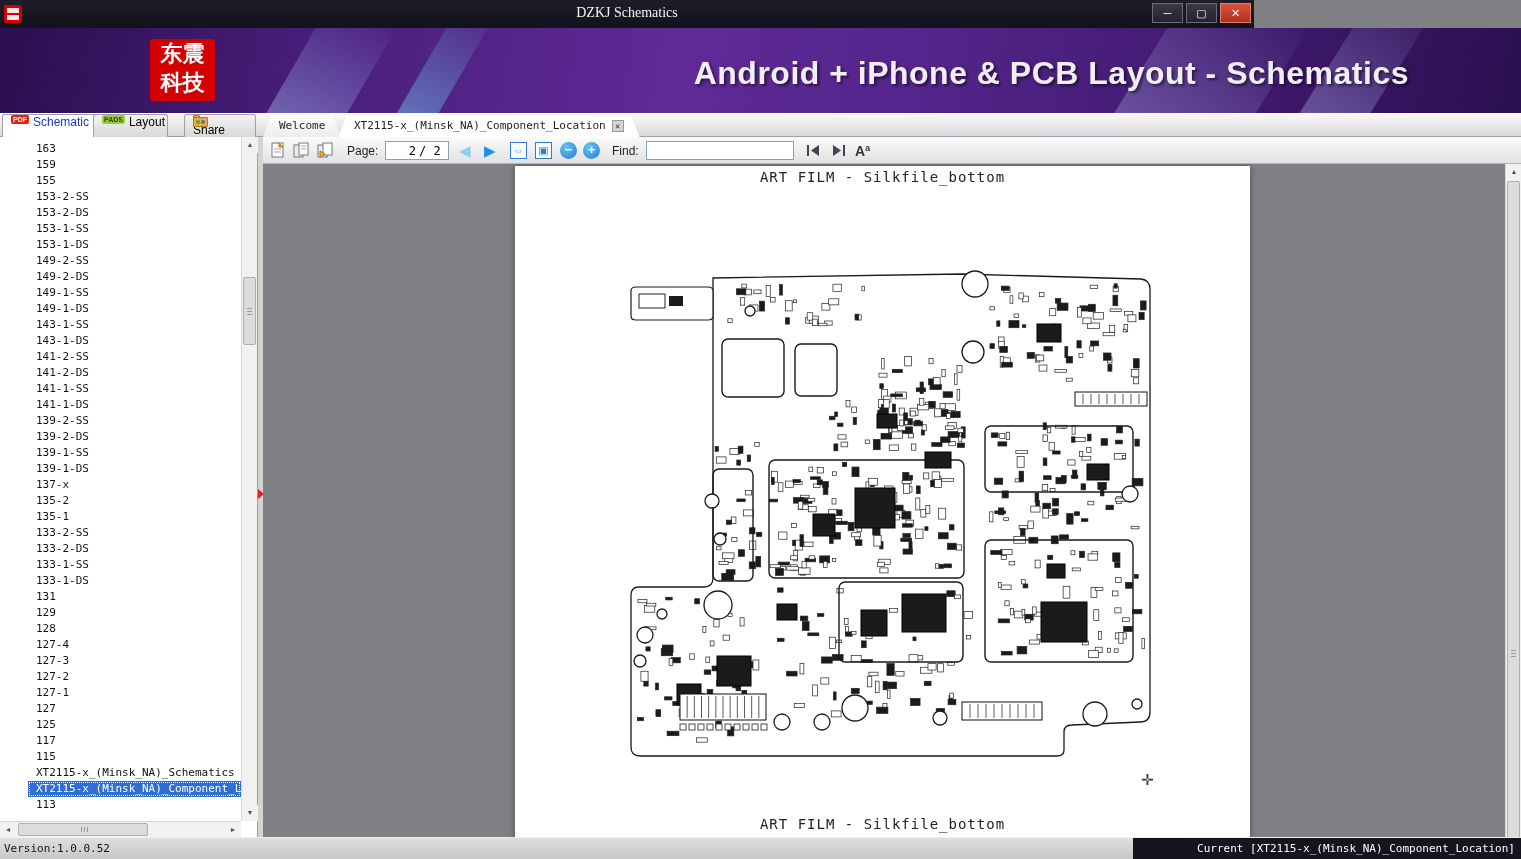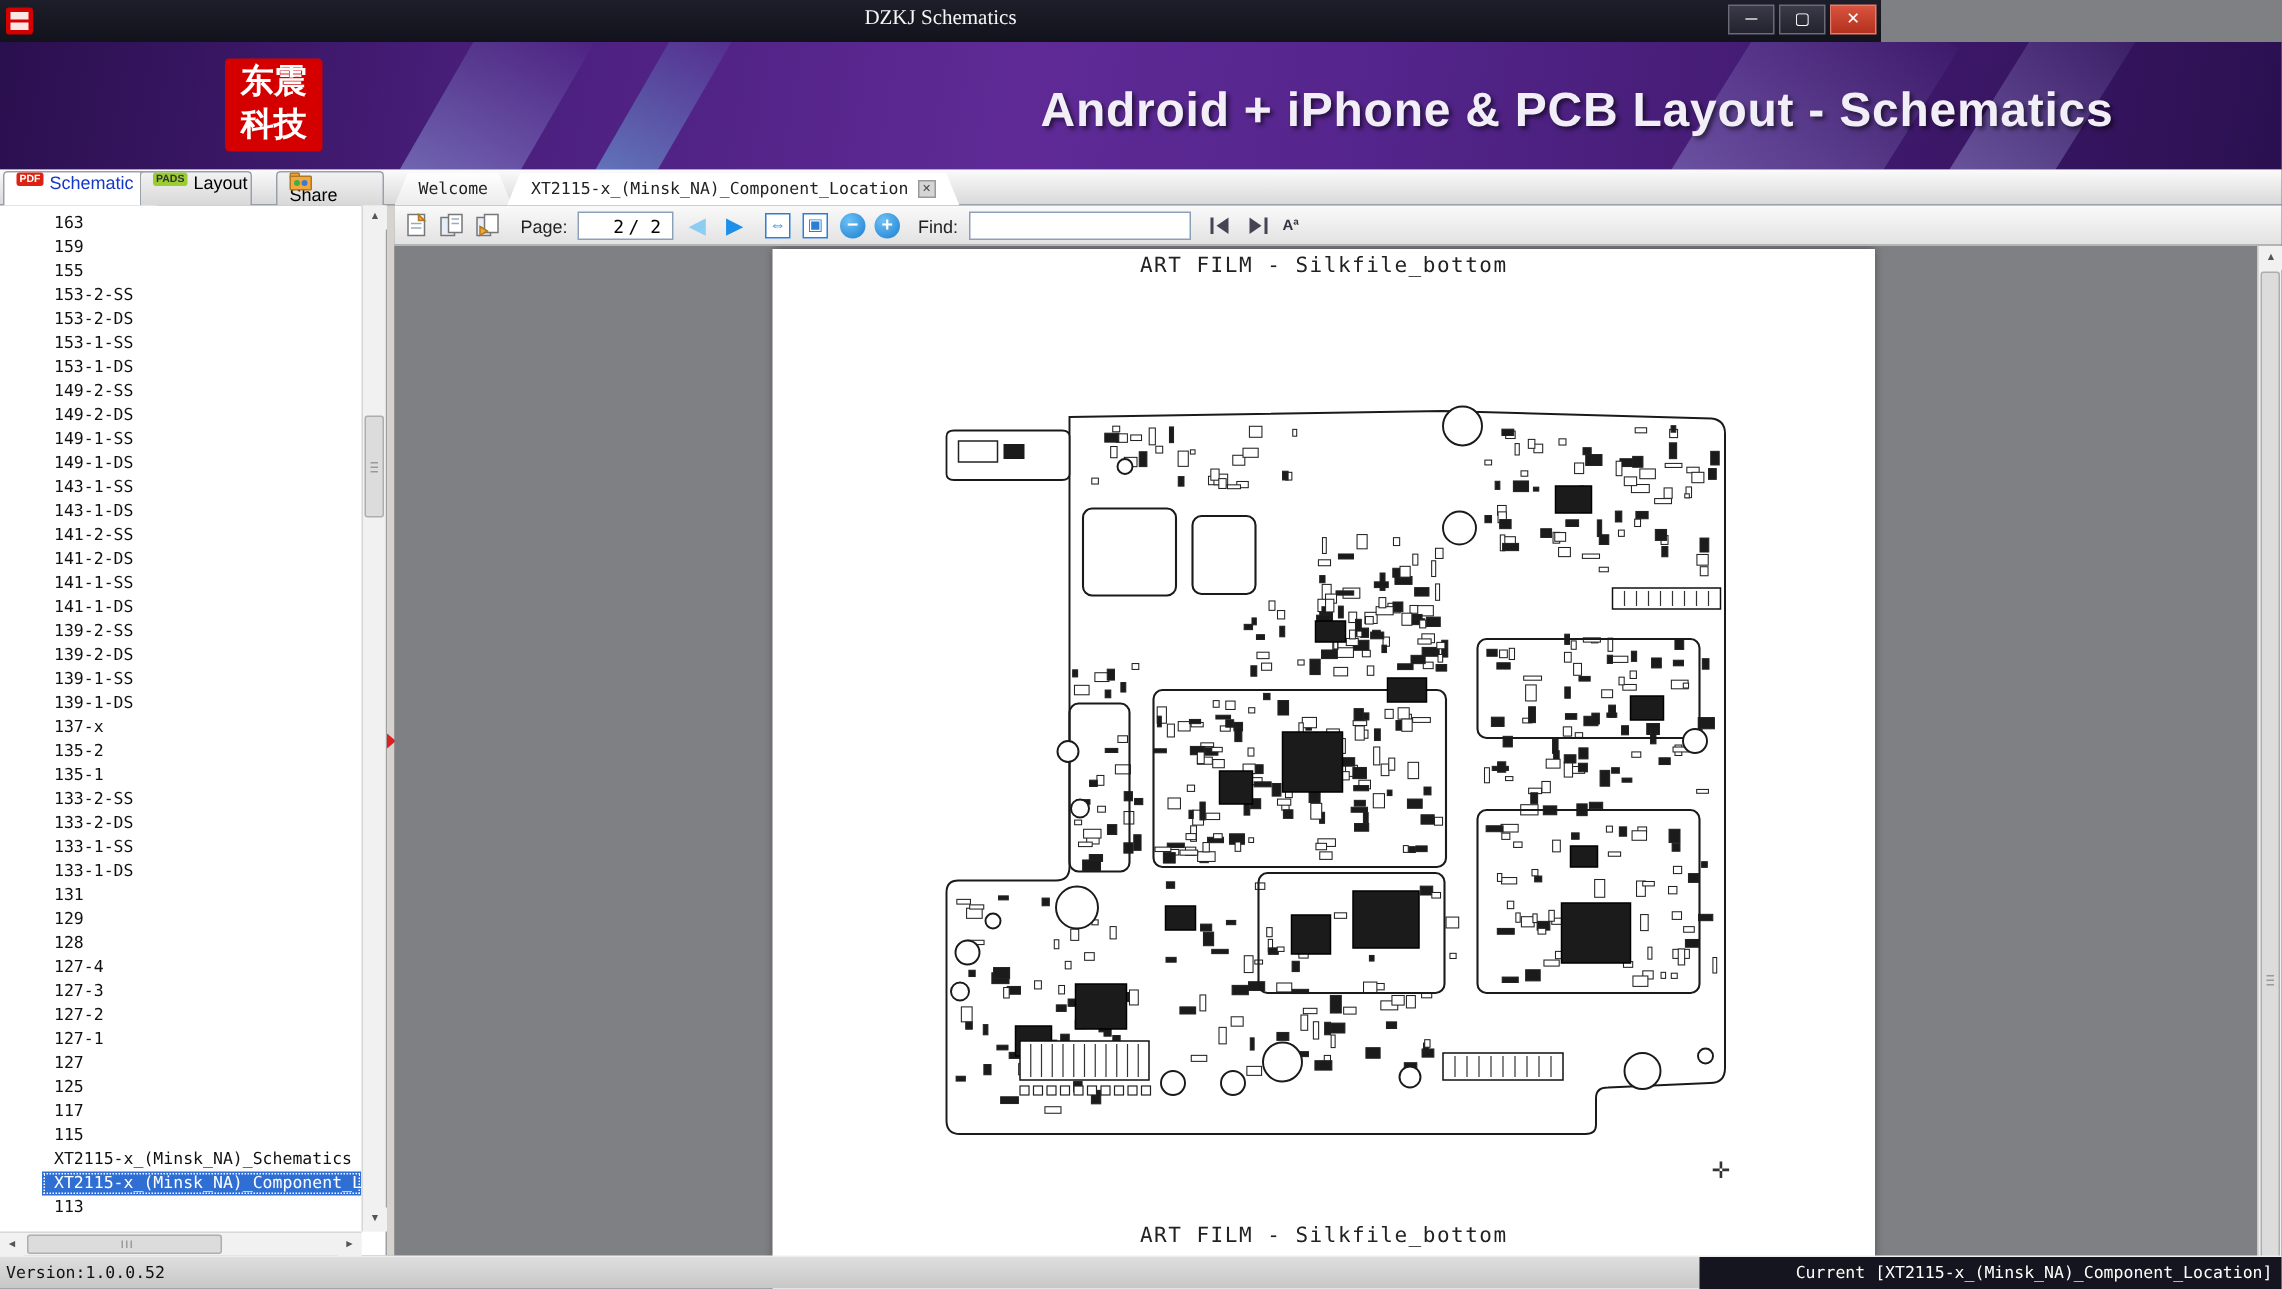--- a/index.html
+++ b/index.html
@@ -88,21 +88,21 @@
   .nav-tri { font-size:15px; cursor:pointer; line-height:27px; }
   .nav-prev { color:#8ecdf2; }
   .nav-next { color:#1f8fe8; }
   .fit-box { width:17px; height:17px; border:1px solid #2a7fd4; color:#2a7fd4; font-size:11px; line-height:15px;
     text-align:center; background:#fff; cursor:pointer; }
   .zoom-circle { width:17px; height:17px; border-radius:50%; background:radial-gradient(circle at 35% 30%,#6cc0f5,#1d7fd0);
     color:#fff; font-size:13px; font-weight:bold; line-height:16px; text-align:center; cursor:pointer; }
   .find-input { width:148px; height:19px; border:1px solid #8aa0b8; font-size:12px; padding:0 4px; outline:none; }
   .doc-ic { width:17px; height:17px; cursor:pointer; }
   .findnav { cursor:pointer; }
-  .font-btn { font-size:10px; color:#334; cursor:pointer; font-weight:bold; }
+  .font-btn { font-size:14px; color:#334; cursor:pointer; font-weight:bold; }
 
   .docarea { position:absolute; left:0; top:27px; right:16px; bottom:0; background:#7f8084; overflow:hidden; }
   .page { position:absolute; left:252px; top:2px; width:735px; height:900px; background:#fff; box-shadow:0 0 6px rgba(0,0,0,.4); }
   .page-caption { position:absolute; left:0; width:100%; text-align:center; font-family:"DejaVu Sans Mono",monospace;
     font-size:14px; letter-spacing:1px; color:#222; }
   .cap-top { top:3px; }
   .cap-bottom { top:650px; }
   .crosshair { position:absolute; left:626px; top:605px; font-size:15px; color:#333; font-family:"DejaVu Sans",sans-serif; }
 
   .main-vscroll { position:absolute; right:0; top:27px; width:16px; bottom:0; background:#f1f1f1; border-left:1px solid #d8d8d8; }

